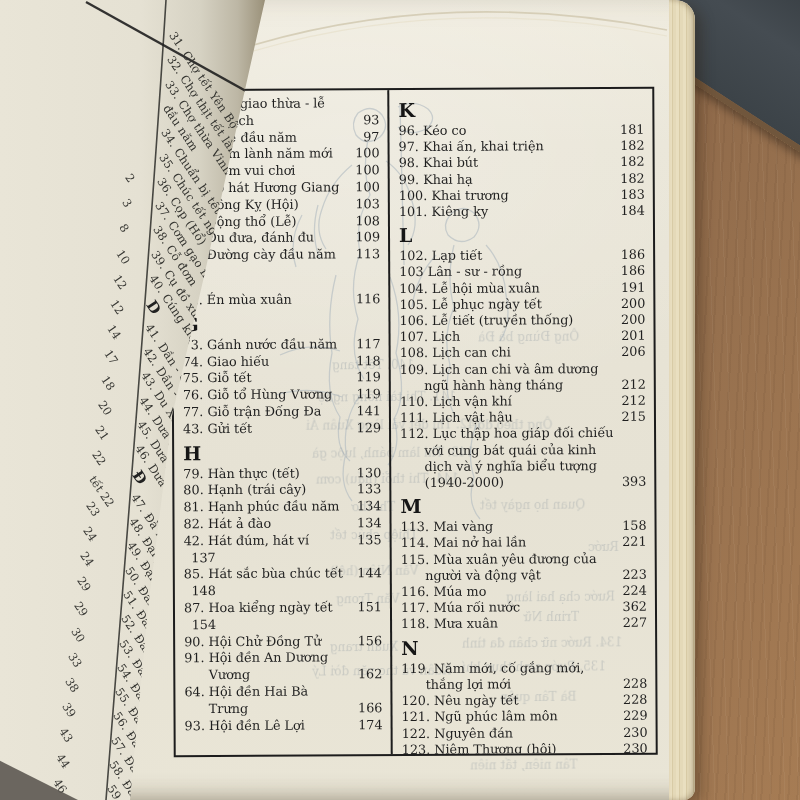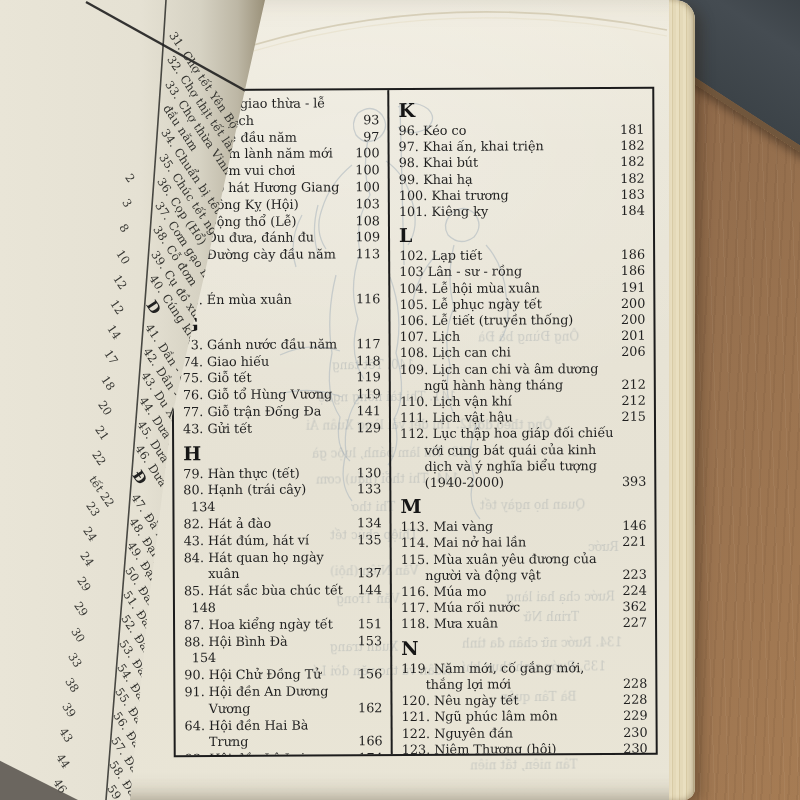--- a/index.html
+++ b/index.html
@@ -192,48 +192,44 @@
         <div class="sec-letter">H</div>
         <div class="entry">
           <span class="t">79. Hàn thực (tết)</span>
           <span class="p">130</span>
         </div>
         <div class="entry">
           <span class="t">80. Hạnh (trái cây)</span>
           <span class="p">133</span>
         </div>
         <div class="entry">
+          <span class="t">81. Hạnh phúc đầu năm</span>
           <span class="p">134</span>
         </div>
         <div class="entry">
           <span class="t">82. Hát ả đào</span>
           <span class="p">134</span>
         </div>
         <div class="entry">
-          <span class="t">43. Hát đúm, hát ví</span>
+          <span class="t">42. Hát đúm, hát ví</span>
           <span class="p">135</span>
         </div>
         <div class="entry">
-          <span class="t">84. Hát quan họ ngày xuân</span>
           <span class="p">137</span>
         </div>
         <div class="entry">
           <span class="t">85. Hát sắc bùa chúc tết</span>
           <span class="p">144</span>
         </div>
         <div class="entry">
           <span class="p">148</span>
         </div>
         <div class="entry">
           <span class="t">87. Hoa kiểng ngày tết</span>
           <span class="p">151</span>
-        </div>
-        <div class="entry">
-          <span class="t">88. Hội Bình Đà</span>
-          <span class="p">153</span>
         </div>
         <div class="entry">
           <span class="p">154</span>
         </div>
         <div class="entry">
           <span class="t">90. Hội Chử Đồng Tử</span>
           <span class="p">156</span>
         </div>
         <div class="entry">
           <span class="t">91. Hội đền An Dương Vương</span>
@@ -315,21 +311,21 @@
           <span class="t">111. Lịch vật hậu</span>
           <span class="p">215</span>
         </div>
         <div class="entry">
           <span class="t">112. Lục thập hoa giáp đối chiếu với cung bát quái của kinh dịch và ý nghĩa biểu tượng (1940-2000)</span>
           <span class="p">393</span>
         </div>
         <div class="sec-letter">M</div>
         <div class="entry">
           <span class="t">113. Mai vàng</span>
-          <span class="p">146</span>
+          <span class="p">158</span>
         </div>
         <div class="entry">
           <span class="t">114. Mai nở hai lần</span>
           <span class="p">221</span>
         </div>
         <div class="entry">
           <span class="t">115. Mùa xuân yêu đương của người và động vật</span>
           <span class="p">223</span>
         </div>
         <div class="entry">

